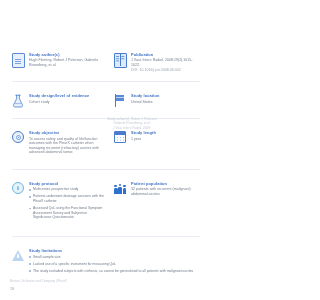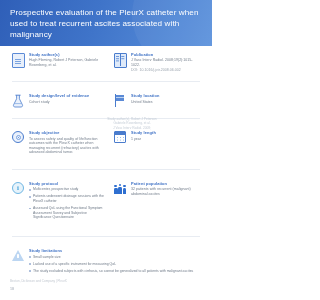--- a/index.html
+++ b/index.html
@@ -171,23 +171,20 @@
   }
   .page-num{
     position:absolute;left:10px;top:13px;color:#b9bfc8;font-size:3.6px;font-weight:700;
   }
 </style>
 </head>
 <body>
 
 <div class="page">
 
-  <div class="header">
-    <div class="header-title">Prospective evaluation of the PleurX catheter when used to treat recurrent ascites associated with malignancy</div>
-  </div>
 
   <div class="content">
 
     <div class="row" style="margin-top:6px;">
       <div class="col">
         <div class="ico">
           <div class="doc-ico">
               <i></i>
             </div>
         </div>

